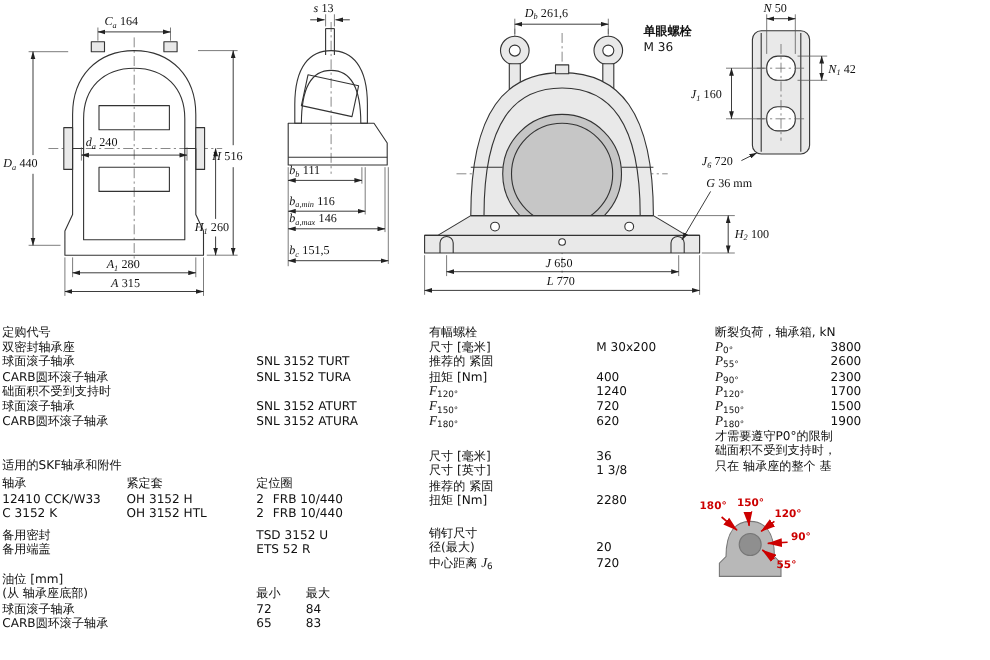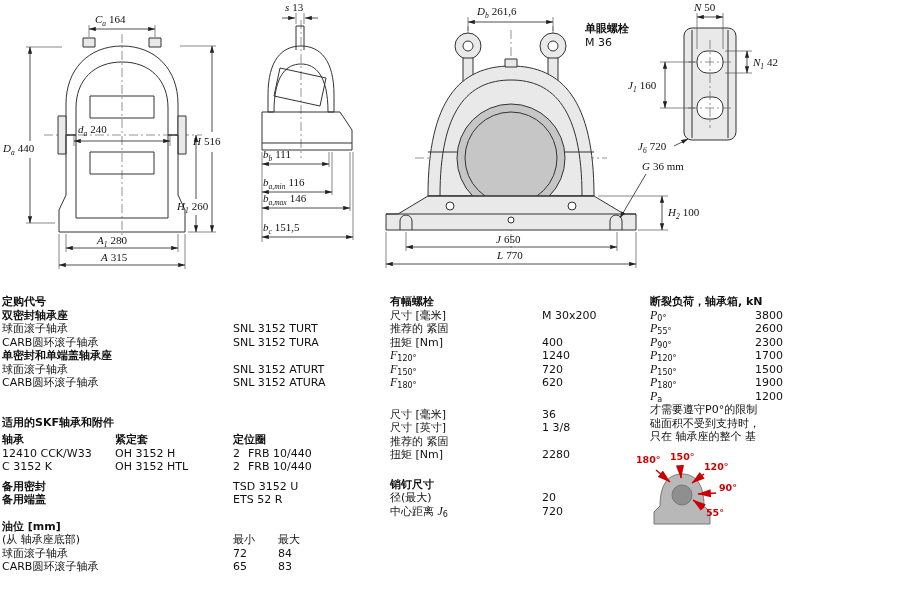--- a/index.html
+++ b/index.html
@@ -3,21 +3,21 @@
 <meta charset="utf-8">
 <style>
   *{margin:0;padding:0;box-sizing:border-box}
   html,body{width:900px;height:600px}
   body{background:#fff;font-family:"DejaVu Sans",sans-serif;color:#111}
   .page{position:relative;width:900px;height:600px;background:#fff;overflow:hidden}
   .drw{position:absolute;left:0;top:0}
   .loadsvg{position:absolute;left:630px;top:448px}
   .col{position:absolute;font-size:11px}
   .row{position:relative;height:13.5px;line-height:13.5px;white-space:nowrap}
-  .b{font-weight:bold}
+  .b{font-weight:normal}
   .at105{position:absolute;left:105px;top:0}
   .at113{position:absolute;left:113px;top:0}
   .at145{position:absolute;left:152px;top:0}
   .at231{position:absolute;left:231px;top:0}
   .at246{position:absolute;left:246px;top:0}
   .at261{position:absolute;left:276px;top:0}
   .syi{font-family:"Liberation Serif",serif;font-style:italic;font-size:12px}
   sub{font-size:8px;vertical-align:-2px}
   
   .ol{stroke:#333;stroke-width:1;fill:none;stroke-linejoin:round}
@@ -237,21 +237,21 @@
     <div class="row b">定购代号</div>
     <div class="row b">双密封轴承座</div>
     <div class="row">
       <span>球面滚子轴承</span>
       <span class="at231">SNL 3152 TURT</span>
     </div>
     <div class="row">
       <span>CARB圆环滚子轴承</span>
       <span class="at231">SNL 3152 TURA</span>
     </div>
-    <div class="row b">单密封和单端盖轴承座</div>
+    <div class="row b">础面积不受到支持时</div>
     <div class="row">
       <span>球面滚子轴承</span>
       <span class="at231">SNL 3152 ATURT</span>
     </div>
     <div class="row">
       <span>CARB圆环滚子轴承</span>
       <span class="at231">SNL 3152 ATURA</span>
     </div>
     <div style="height:26px"></div>
     <div class="row b">适用的SKF轴承和附件</div>
@@ -368,24 +368,20 @@
       <span><span class="syi">P</span><sub>120°</sub></span>
       <span class="at105">1700</span>
     </div>
     <div class="row">
       <span><span class="syi">P</span><sub>150°</sub></span>
       <span class="at105">1500</span>
     </div>
     <div class="row">
       <span><span class="syi">P</span><sub>180°</sub></span>
       <span class="at105">1900</span>
-    </div>
-    <div class="row">
-      <span><span class="syi">P</span><sub>a</sub></span>
-      <span class="at105">1200</span>
     </div>
     <div class="row">才需要遵守P0°的限制</div>
     <div class="row">础面积不受到支持时，</div>
     <div class="row">只在 轴承座的整个 基</div>
   </div>
 
   <svg class="loadsvg" width="170" height="110" viewBox="0 0 170 110">
     <defs>
       <marker id="arwR" viewBox="0 0 10 6" refX="9.5" refY="3" markerWidth="9" markerHeight="6" orient="auto">
         <path d="M0,0 L10,3 L0,6 Z" fill="#c00"></path>

